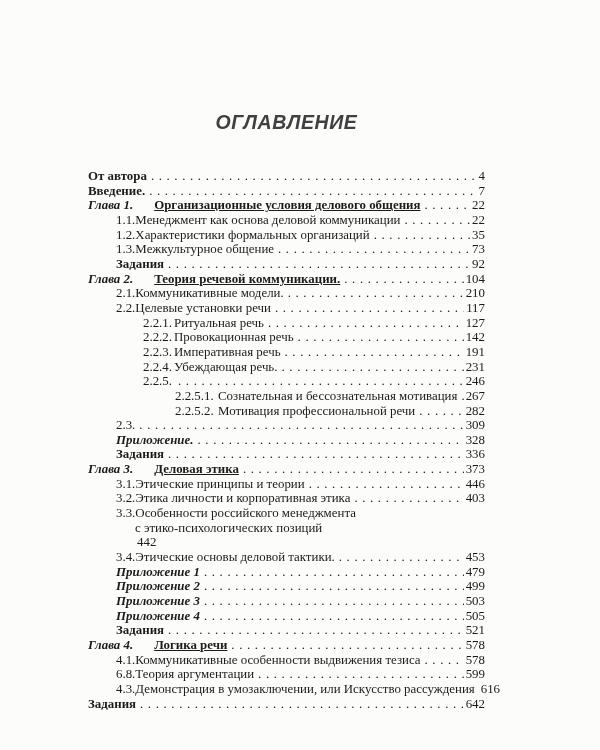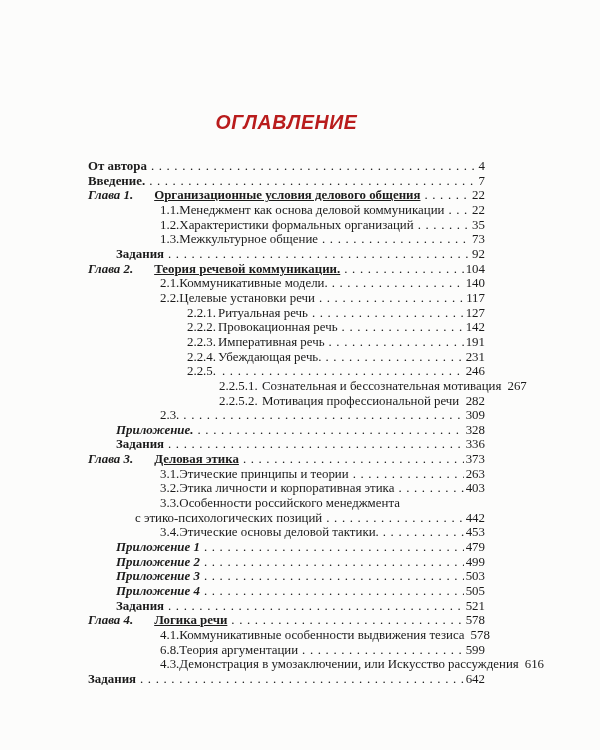--- a/index.html
+++ b/index.html
@@ -19,44 +19,44 @@
     position: absolute;
     left: 88px; top: 111px; width: 397px;
     margin: 0;
     text-align: center;
     font-family: "Liberation Sans", sans-serif;
     font-style: italic;
     font-weight: bold;
     font-size: 19.5px;
     line-height: 23px;
     letter-spacing: 0.6px;
-    color: #b91c1c;
+    color: #404040;
   }
   .toc {
     position: absolute;
-    left: 88px; top: 159px; width: 397px;
+    left: 88px; top: 169px; width: 397px;
     font-size: 12.9px;
     line-height: 14.66px;
   }
   .row {
     display: flex;
     align-items: baseline;
     white-space: nowrap;
   }
   .prefix { flex: none; font-style: italic; font-weight: bold; margin-right: 21px; }
-  .num    { flex: none; margin-left: 44px; }
+  .num    { flex: none; }
   .label  { flex: none; }
   .indent-0 { padding-left: 0; }
   .indent-1 { padding-left: 28px; }
   .indent-2 { padding-left: 55px; }
   .indent-3 { padding-left: 87px; }
   .indent-1 > .num { min-width: 19px; }
   .indent-2 > .num { min-width: 31px; }
   .indent-3 > .num { min-width: 43px; }
-  .style-item-cont { padding-left: 47px; }
+  .style-item-cont { padding-left: 47px; flex-direction: column; }
   .style-front   > .label { font-weight: bold; }
   .style-tasks   > .label { font-weight: bold; }
   .style-chapter > .label { font-weight: bold; text-decoration: underline; }
   .style-appendix > .label { font-weight: bold; font-style: italic; }
   .dots {
     flex: 1 1 0;
     min-width: 0;
     overflow: hidden;
     white-space: nowrap;
     letter-spacing: 4.6px;
@@ -122,21 +122,21 @@
 
     <span class="label">Теория речевой коммуникации.</span>
     <span class="dots">................................................................................................................................................................</span>
     <span class="pg">104</span>
   </div>
       <div class="row style-item indent-1">
 
     <span class="num">2.1.</span>
     <span class="label">Коммуникативные модели.</span>
     <span class="dots">................................................................................................................................................................</span>
-    <span class="pg">140</span>
+    <span class="pg">210</span>
   </div>
       <div class="row style-item indent-1">
 
     <span class="num">2.2.</span>
     <span class="label">Целевые установки речи</span>
     <span class="dots">................................................................................................................................................................</span>
     <span class="pg">117</span>
   </div>
       <div class="row style-item indent-2">
 
@@ -209,21 +209,21 @@
 
     <span class="label">Деловая этика</span>
     <span class="dots">................................................................................................................................................................</span>
     <span class="pg">373</span>
   </div>
       <div class="row style-item indent-1">
 
     <span class="num">3.1.</span>
     <span class="label">Этические принципы и теории</span>
     <span class="dots">................................................................................................................................................................</span>
-    <span class="pg">263</span>
+    <span class="pg">446</span>
   </div>
       <div class="row style-item indent-1">
 
     <span class="num">3.2.</span>
     <span class="label">Этика личности и корпоративная этика</span>
     <span class="dots">................................................................................................................................................................</span>
     <span class="pg">403</span>
   </div>
       <div class="row style-item indent-1">
 

